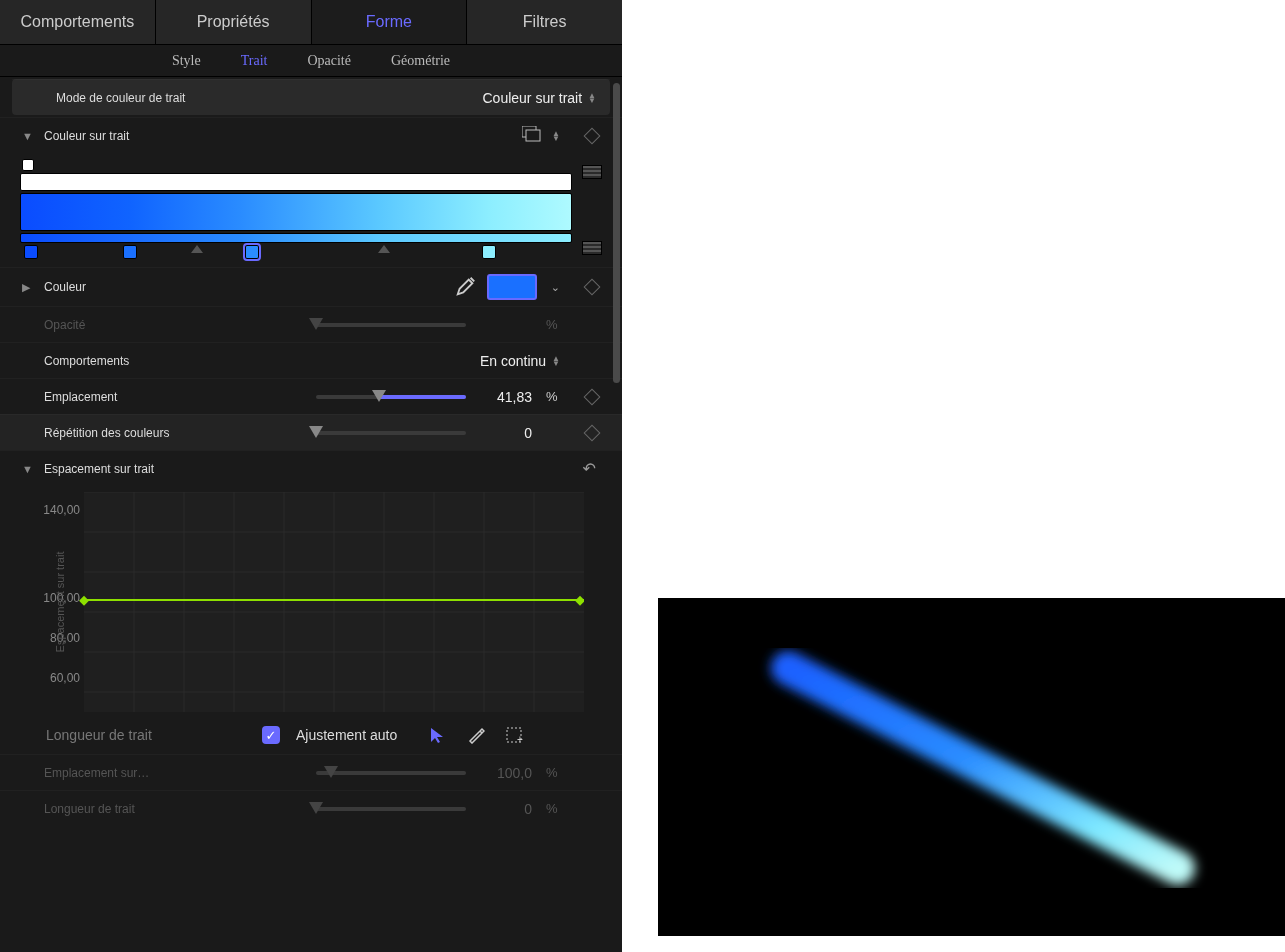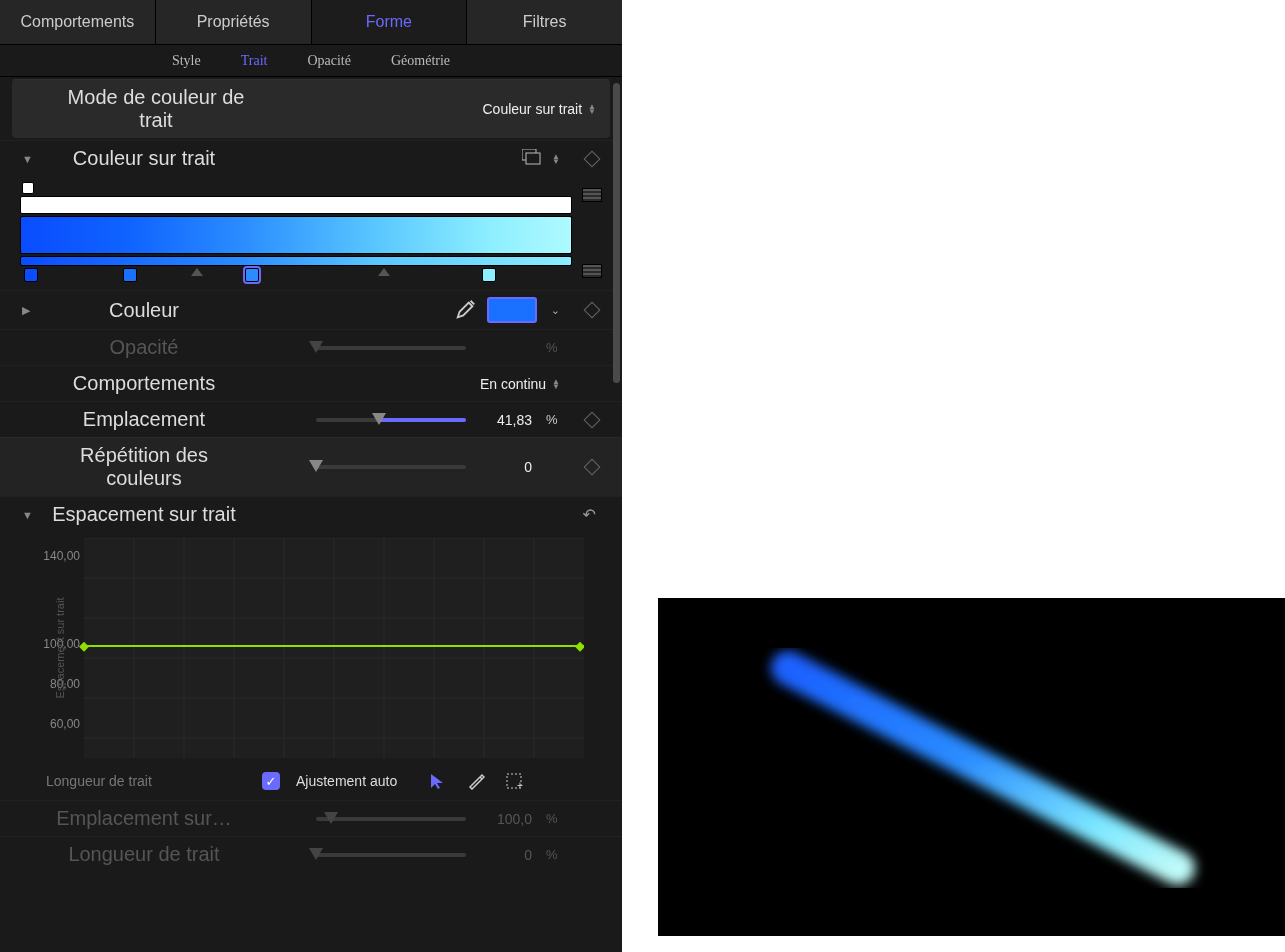--- a/index.html
+++ b/index.html
@@ -82,23 +82,22 @@
     border-top: 1px solid rgba(255,255,255,0.03);
   }
   .row .disclosure {
     width: 14px;
     color: #888;
     font-size: 11px;
     margin-right: 8px;
   }
   .row .label {
     flex: 0 0 200px;
-    font-size: 20px;
+    font-size: 12px;
     color: #ddd;
-    text-align: center;
   }
   .row .label.dim { color: #555; }
   .row .controls {
     flex: 1;
     display: flex;
     align-items: center;
     justify-content: flex-end;
     gap: 10px;
   }
   .popup {

